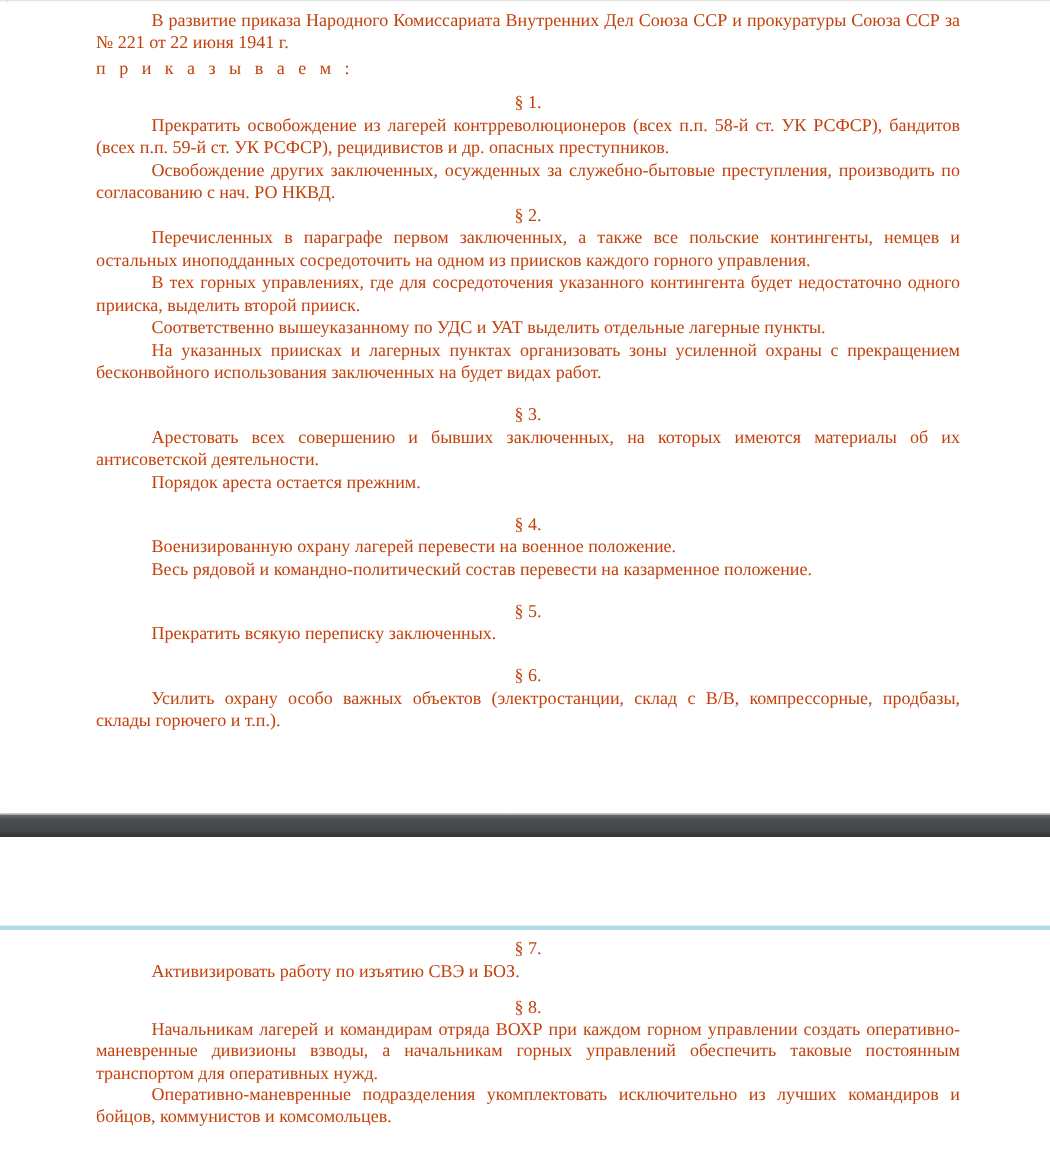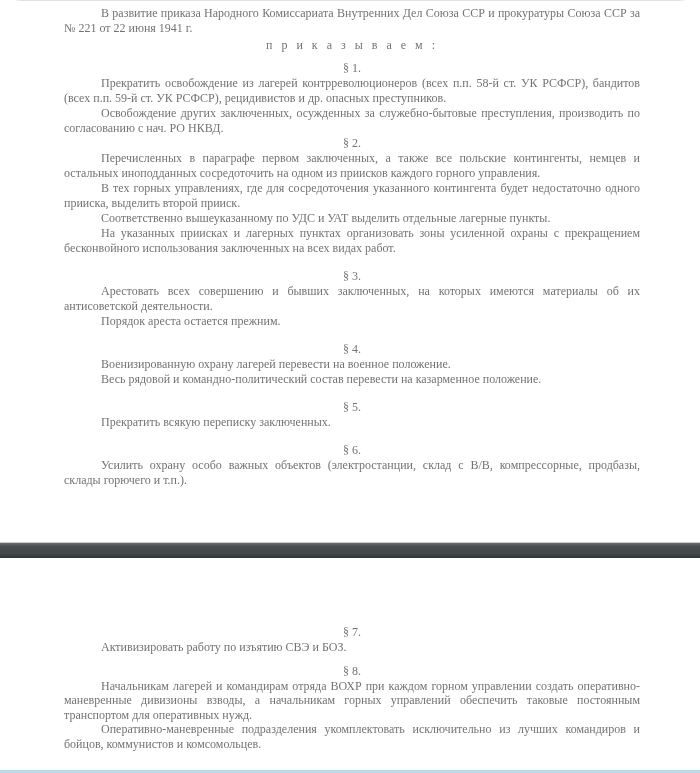--- a/index.html
+++ b/index.html
@@ -6,27 +6,26 @@
     margin: 0;
     padding: 0;
     width: 700px;
     height: 773px;
     overflow: hidden;
     background: #ffffff;
   }
   .viewport {
     position: relative;
     width: 700px;
-    height: 773px;
+    height: 620px;
     font-family: "Liberation Serif", "DejaVu Serif", serif;
-    color: #737373;
+    color: #c2410c;
     background: #ffffff;
     border-top: 1px solid #e2e2e2;
     box-sizing: border-box;
-    border-radius: 21px;
   }
   .left-edge-gutter {
     position: absolute;
     left: 0; top: 0; bottom: 0;
     width: 4px;
     background: #fafafa;
     z-index: 1;
   }
   .left-edge-line {
     position: absolute;
@@ -66,21 +65,20 @@
   .para {
     margin: 0;
     text-indent: 37px;
     text-align: justify;
   }
   .intro-para {
     margin: 0 0 2px 0;
   }
   .decree-word {
     margin: 2px 0 0 0;
-    text-align: center;
     text-indent: 0;
     letter-spacing: 3px;
   }
   .sec-heading {
     margin: 0;
     font-weight: normal;
     font-size: 12px;
     text-align: center;
     text-indent: 0;
   }
@@ -112,21 +110,21 @@
       <p class="para decree-word">п р и к а з ы в а е м :</p>
 
       <h4 class="sec-heading gap-sm">§ 1.</h4>
       <p class="para">Прекратить освобождение из лагерей контрреволюционеров (всех п.п. 58-й ст. УК РСФСР), бандитов (всех п.п. 59-й ст. УК РСФСР), рецидивистов и др. опасных преступников.</p>
       <p class="para">Освобождение других заключенных, осужденных за служебно-бытовые преступления, производить по согласованию с нач. РО НКВД.</p>
 
       <h4 class="sec-heading">§ 2.</h4>
       <p class="para">Перечисленных в параграфе первом заключенных, а также все польские контингенты, немцев и остальных иноподданных сосредоточить на одном из приисков каждого горного управления.</p>
       <p class="para">В тех горных управлениях, где для сосредоточения указанного контингента будет недостаточно одного прииска, выделить второй прииск.</p>
       <p class="para">Соответственно вышеуказанному по УДС и УАТ выделить отдельные лагерные пункты.</p>
-      <p class="para">На указанных приисках и лагерных пунктах организовать зоны усиленной охраны с прекращением бесконвойного использования заключенных на всех видах работ.</p>
+      <p class="para">На указанных приисках и лагерных пунктах организовать зоны усиленной охраны с прекращением бесконвойного использования заключенных на будет видах работ.</p>
 
       <h4 class="sec-heading gap-lg">§ 3.</h4>
       <p class="para">Арестовать всех совершению и бывших заключенных, на которых имеются материалы об их антисоветской деятельности.</p>
       <p class="para">Порядок ареста остается прежним.</p>
 
       <h4 class="sec-heading gap-lg">§ 4.</h4>
       <p class="para">Военизированную охрану лагерей перевести на военное положение.</p>
       <p class="para">Весь рядовой и командно-политический состав перевести на казарменное положение.</p>
 
       <h4 class="sec-heading gap-lg">§ 5.</h4>

